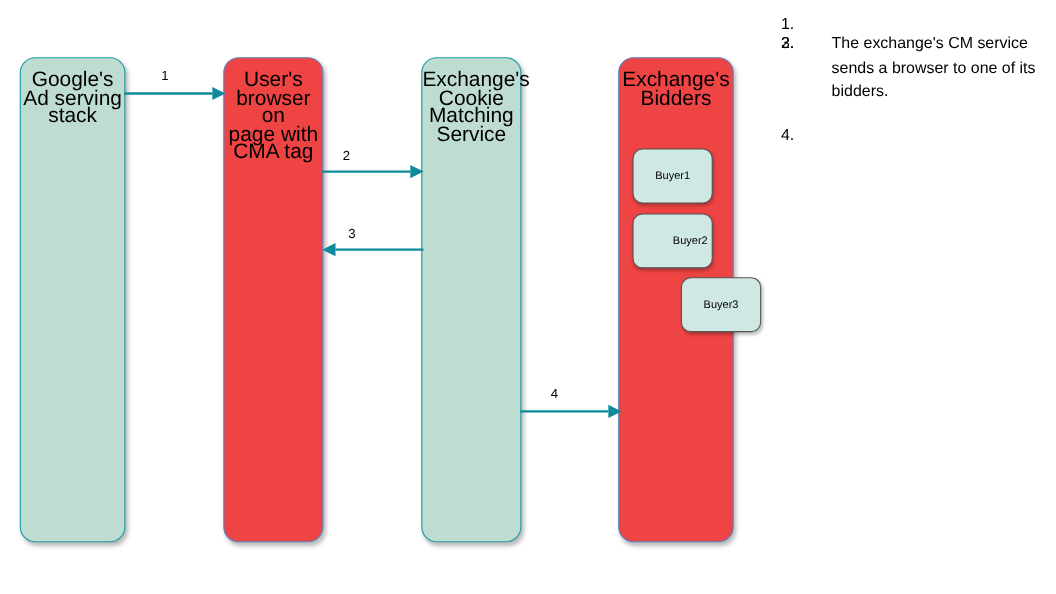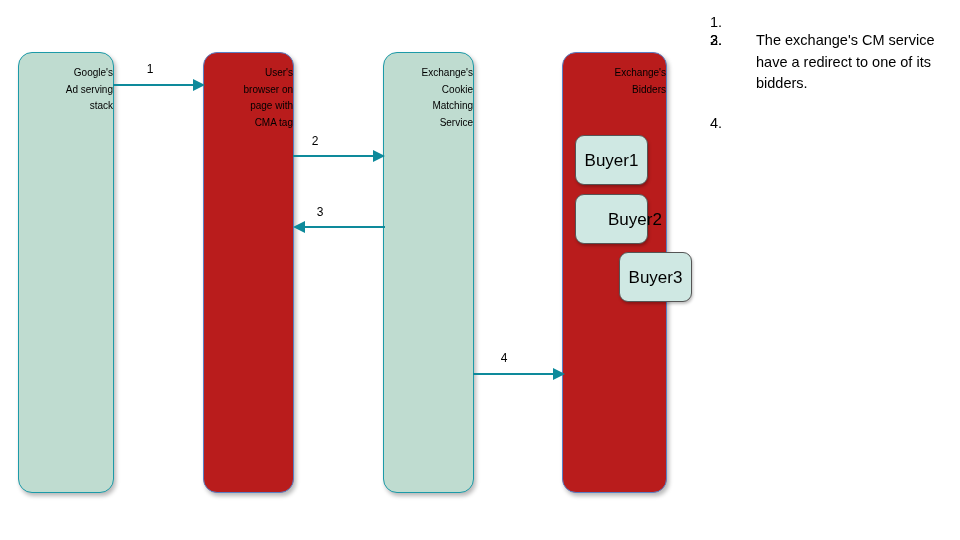--- a/index.html
+++ b/index.html
@@ -21,52 +21,52 @@
     left: 0; top: 0;
     width: 960px;
     height: 540px;
   }
 
   
   .pillar {
     position: absolute;
     box-sizing: border-box;
     border-radius: 14px;
-    text-align: right;
+    text-align: center;
     padding-top: 12px;
-    font-size: 10px;
+    font-size: 19px;
     line-height: 16.5px;
     box-shadow: 2px 3px 4px rgba(0,0,0,0.28);
     white-space: pre-line;
   }
   .pillar.green {
     background: #bfdcd0;
     border: 1.2px solid #1c9aa8;
   }
   .pillar.blue {
-    background: #b91c1c;
+    background: #ef4444;
     border: 1.2px solid #5a7fc4;
   }
 
   #box-google     { left: 18px;  top: 52px; width: 96px;  height: 441px; }
   #box-browser    { left: 203px; top: 52px; width: 91px;  height: 441px; }
   #box-cms        { left: 383px; top: 52px; width: 91px;  height: 441px; }
   #box-bidders    { left: 562px; top: 52px; width: 105px; height: 441px; }
 
   
   .buyer {
     position: absolute;
     box-sizing: border-box;
     left: 575px;
     width: 73px;
     height: 50px;
     background: #cfe8e3;
     border: 1.1px solid #555555;
     border-radius: 9px;
-    font-size: 17px;
+    font-size: 10px;
     line-height: 50px;
     text-align: center;
     box-shadow: 1px 2px 3px rgba(0,0,0,0.25);
   }
   #buyer-1 { top: 135px; }
   #buyer-2 { top: 194px; padding-left: 32px; }
   #buyer-3 { top: 252px; margin-left: 44px; }
   #buyer-n { top: 385px; }
 
   
@@ -179,21 +179,21 @@
     <div class="step">
       <span class="step-num">1.</span>
     </div>
 
     <div class="step">
       <span class="step-num">2.</span>
     </div>
 
     <div class="step">
       <span class="step-num">3.</span>
-      <span class="step-text">The exchange's CM service have a redirect to one of its bidders.</span>
+      <span class="step-text">The exchange's CM service sends a browser to one of its bidders.</span>
     </div>
 
     <div class="step">
       <span class="step-num">4.</span>
     </div>
 
   </div>
 
 </div>
 

